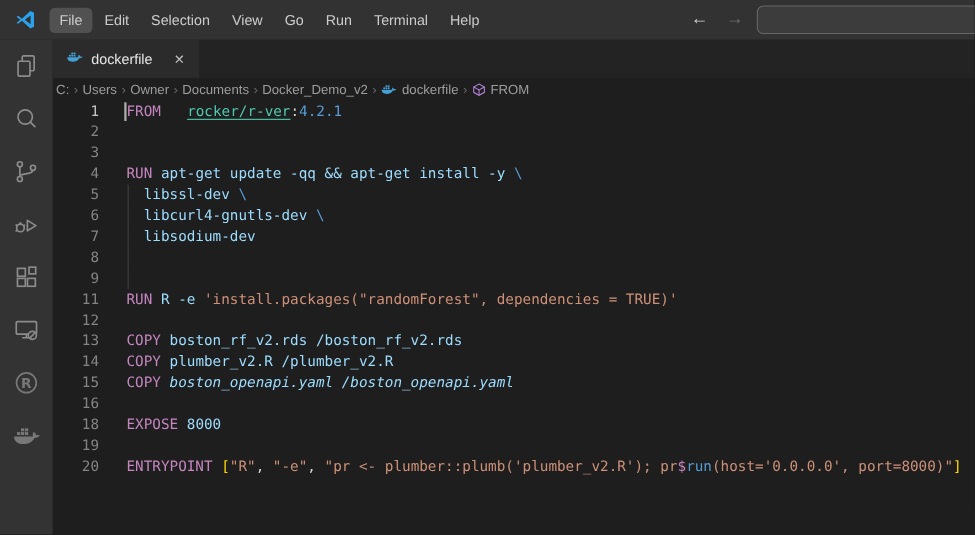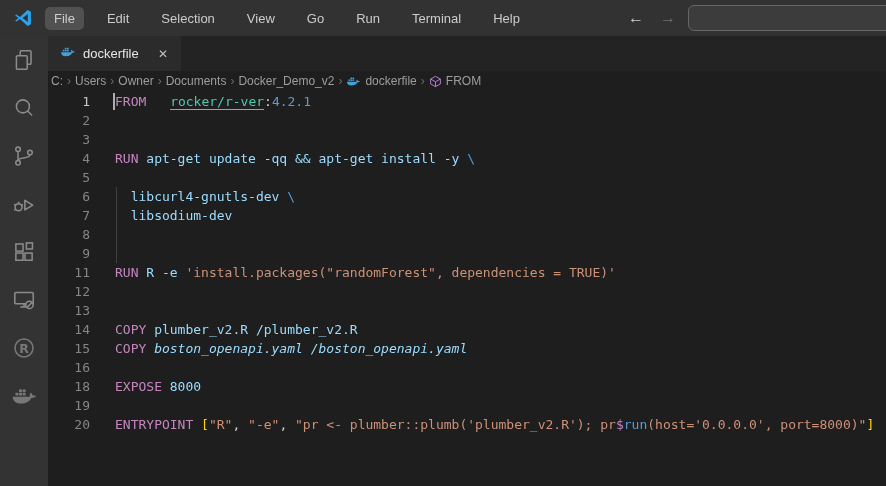--- a/index.html
+++ b/index.html
@@ -3,21 +3,21 @@
 <meta charset="utf-8">
 <style>
   * { box-sizing: border-box; margin: 0; padding: 0; }
   html,body { width: 886px; height: 486px; overflow: hidden; }
   body { background:#1E1E1E; font-family:"Liberation Sans", sans-serif; }
 
   
   .titlebar { height:36px; background:#323233; display:flex; align-items:center; position:relative; }
   .logo { margin:0 12px 0 13px; display:flex; align-items:center; }
   .menu { display:flex; align-items:center; color:#CCCCCC; font-size:13px; }
-  .menu-item { padding:4px 9px; border-radius:5px; margin-right:14px; cursor:default; }
+  .menu-item { padding:4px 9px; border-radius:5px; margin-right:2px; cursor:default; }
   .menu-item.active { background:#515152; }
   .nav-arrows { position:absolute; left:628px; top:0; height:36px; display:flex; align-items:center; gap:16px; font-size:16px; }
   .nav-back { color:#CFCFCF; }
   .nav-fwd { color:#6E6E6E; }
   .searchbox { position:absolute; left:688px; right:-6px; top:5px; height:26px; background:#3C3C3D; border:1px solid #666668; border-radius:6px; }
 
   
   .main { display:flex; height:450px; }
   .activitybar { width:48px; background:#333333; flex:0 0 48px; }
   .ab-item { width:48px; height:48px; display:flex; align-items:center; justify-content:center; }
@@ -199,28 +199,28 @@
           </span>
           <span>FROM</span>
         </span>
       </div>
 
     <div class="codearea" id="codearea">
         <div class="line active"><span class="ln">1</span><span class="code"><span class="cursor"></span><span style="color: rgb(197, 134, 192);">FROM </span><span class="u" style="color: rgb(78, 201, 176); margin-left: 16px;">rocker/r-ver</span><span style="color: rgb(212, 212, 212);">:</span><span style="color: rgb(86, 156, 214);">4.2.1</span></span></div>
         <div class="line"><span class="ln">2</span><span class="code"></span></div>
         <div class="line"><span class="ln">3</span><span class="code"></span></div>
         <div class="line"><span class="ln">4</span><span class="code"><span style="color: rgb(197, 134, 192);">RUN </span><span style="color: rgb(156, 220, 254);">apt-get update -qq &amp;&amp; apt-get install -y </span><span style="color: rgb(86, 156, 214);">\</span></span></div>
-        <div class="line"><span class="ln">5</span></div>
+        <div class="line"><span class="ln">5</span><span class="code"><span class="indent-guide"></span><span style="color: rgb(156, 220, 254);">  libssl-dev </span><span style="color: rgb(86, 156, 214);">\</span></span></div>
         <div class="line"><span class="ln">6</span><span class="code"><span class="indent-guide"></span><span style="color: rgb(156, 220, 254);">  libcurl4-gnutls-dev </span><span style="color: rgb(86, 156, 214);">\</span></span></div>
         <div class="line"><span class="ln">7</span><span class="code"><span class="indent-guide"></span><span style="color: rgb(156, 220, 254);">  libsodium-dev</span></span></div>
         <div class="line"><span class="ln">8</span><span class="code"><span class="indent-guide"></span></span></div>
         <div class="line"><span class="ln">9</span><span class="code"><span class="indent-guide"></span></span></div>
         <div class="line"><span class="ln">11</span><span class="code"><span style="color: rgb(197, 134, 192);">RUN </span><span style="color: rgb(156, 220, 254);">R -e </span><span style="color: rgb(206, 145, 120);">'install.packages("randomForest", dependencies = TRUE)'</span></span></div>
         <div class="line"><span class="ln">12</span><span class="code"></span></div>
-        <div class="line"><span class="ln">13</span></div>
+        <div class="line"><span class="ln">13</span><span class="code"><span style="color: rgb(197, 134, 192);">COPY </span><span style="color: rgb(156, 220, 254);">boston_rf_v2.rds /boston_rf_v2.rds</span></span></div>
         <div class="line"><span class="ln">14</span><span class="code"><span style="color: rgb(197, 134, 192);">COPY </span><span style="color: rgb(156, 220, 254);">plumber_v2.R /plumber_v2.R</span></span></div>
         <div class="line"><span class="ln">15</span><span class="code"><span style="color: rgb(197, 134, 192);">COPY </span><span style="color: rgb(156, 220, 254); font-style: italic;">boston_openapi.yaml /boston_openapi.yaml</span></span></div>
         <div class="line"><span class="ln">16</span><span class="code"></span></div>
         <div class="line"><span class="ln">18</span><span class="code"><span style="color: rgb(197, 134, 192);">EXPOSE </span><span style="color: rgb(156, 220, 254);">8000</span></span></div>
         <div class="line"><span class="ln">19</span><span class="code"></span></div>
         <div class="line"><span class="ln">20</span><span class="code"><span style="color: rgb(197, 134, 192);">ENTRYPOINT </span><span style="color: rgb(255, 215, 0);">[</span><span style="color: rgb(206, 145, 120);">"R"</span><span style="color: rgb(212, 212, 212);">, </span><span style="color: rgb(206, 145, 120);">"-e"</span><span style="color: rgb(212, 212, 212);">, </span><span style="color: rgb(206, 145, 120);">"pr &lt;- plumber::plumb('plumber_v2.R'); pr</span><span style="color: rgb(197, 134, 192);">$</span><span style="color: rgb(86, 156, 214);">run</span><span style="color: rgb(206, 145, 120);">(host='0.0.0.0', port=8000)"</span><span style="color: rgb(255, 215, 0);">]</span></span></div>
       </div>
   </div>
 </div>
 

